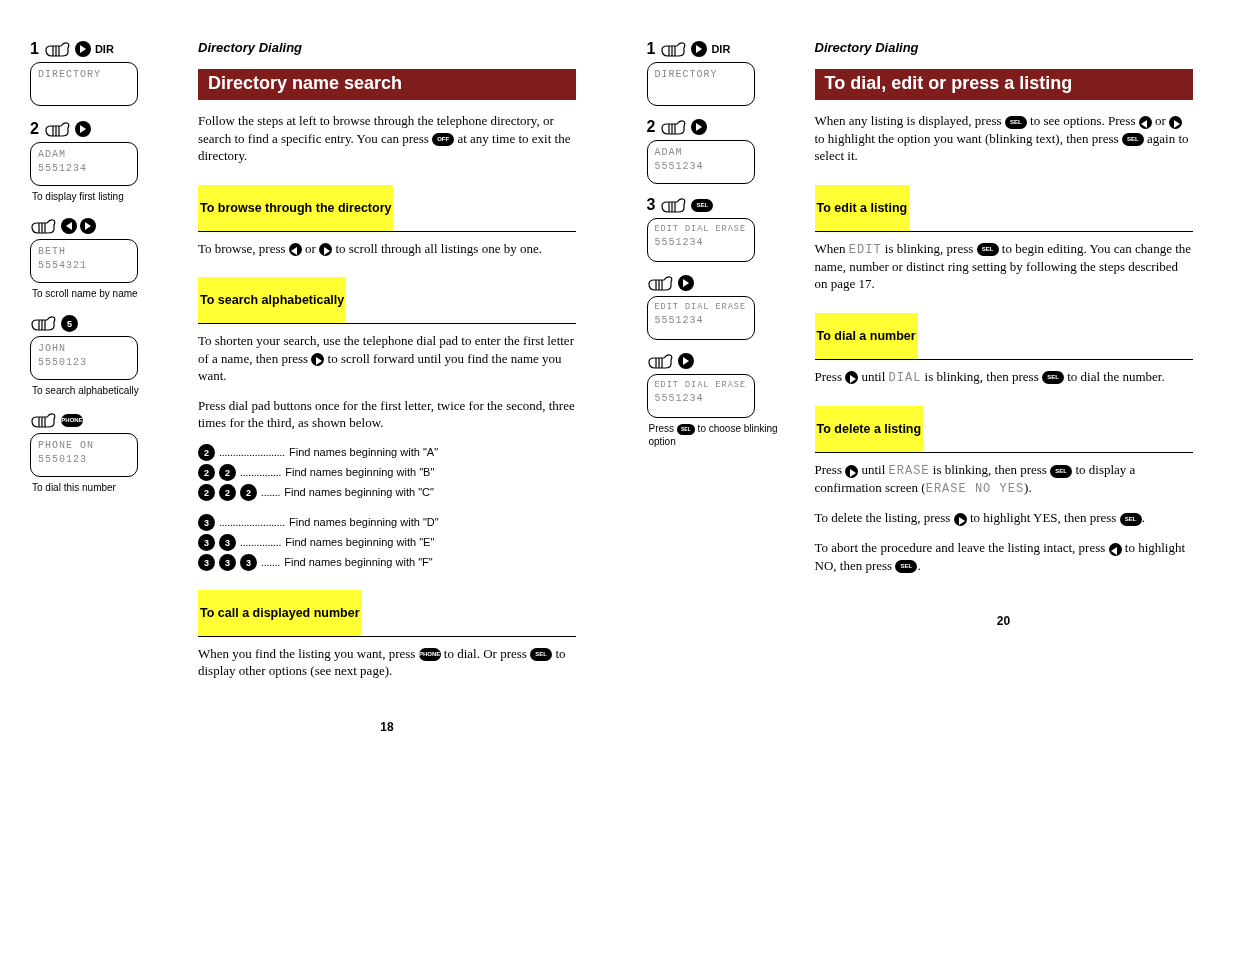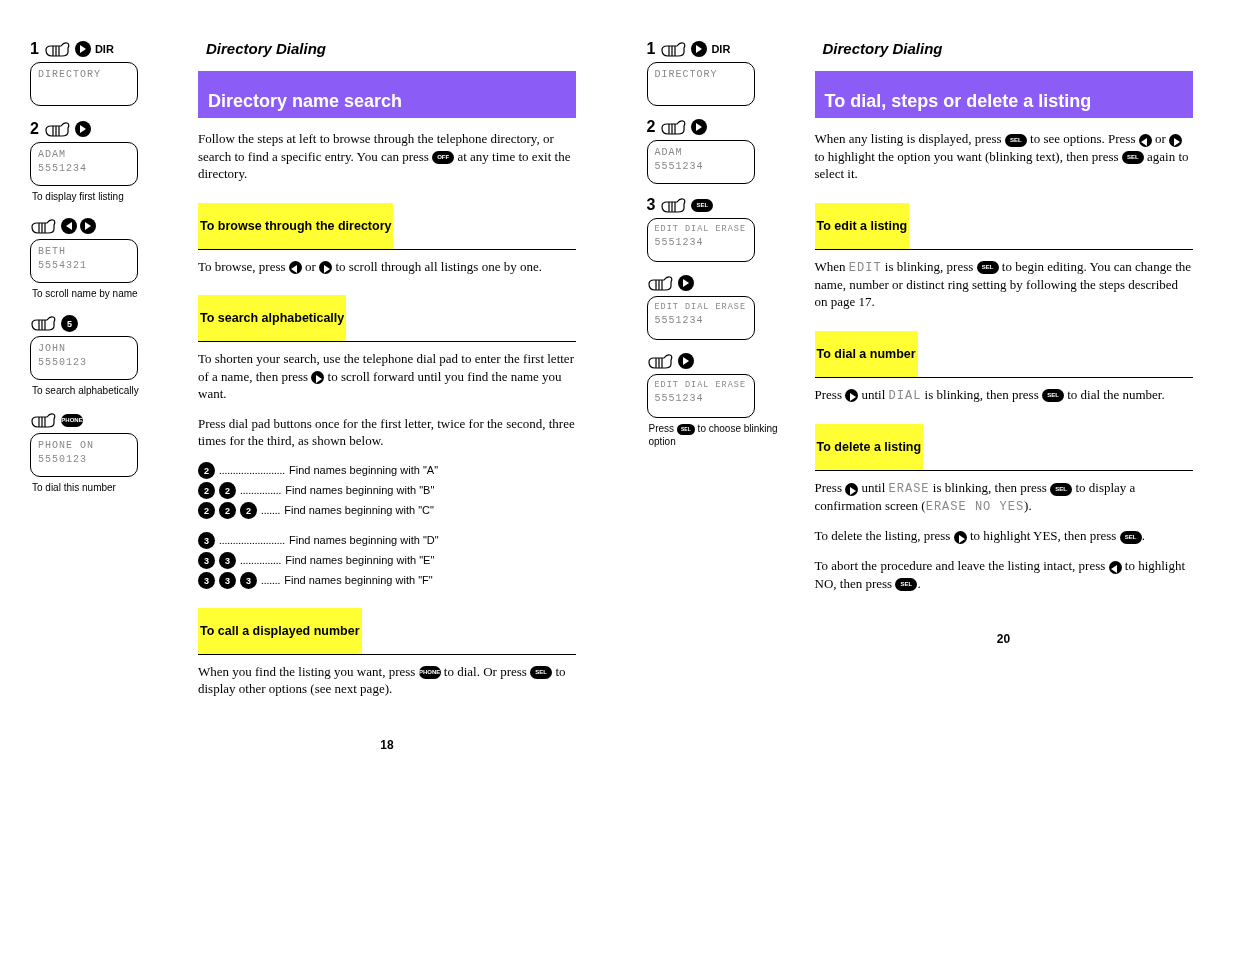--- a/index.html
+++ b/index.html
@@ -10,32 +10,31 @@
     background: #fff;
     width: 1235px;
     padding: 40px 30px 30px 30px;
   }
   .spread { display: flex; gap: 18px; }
   .lcol { width: 150px; flex-shrink: 0; }
   .rcol { width: 378px; flex-shrink: 0; }
   .breadcrumb {
     font-style: italic;
     font-weight: bold;
-    font-size: 15px;
+    font-size: 13px;
     font-family: Arial, sans-serif;
     margin-bottom: 14px;
-    margin-left: 8px;
   }
   h1.bar {
-    background: #8b5cf6;
+    background: #7f1d1d;
     color: #fff;
     font-family: Arial, sans-serif;
     font-weight: bold;
     font-size: 18px;
-    padding: 20px 10px 6px 10px;
+    padding: 4px 10px 6px 10px;
     margin-bottom: 12px;
   }
   .para { margin-bottom: 12px; line-height: 1.35; font-size: 13px; }
   .subhead {
     display: inline-block;
     background: #ffff33;
     font-weight: bold;
     font-family: Arial, sans-serif;
     font-size: 12.5px;
     padding: 16px 2px;
@@ -359,21 +358,21 @@
         <div style="font-size:8.5px">EDIT DIAL ERASE</div>
         <div>5551234</div>
       </div>
       <div class="caption">
         <span>Press </span><span class="oval-btn inline-icon" style="width:18px;height:11px;font-size:5px;line-height:11px">SEL</span><span> to choose blinking option</span>
       </div>
     </div>
 
     <div class="rcol">
       <div class="breadcrumb">Directory Dialing</div>
-      <h1 class="bar">To dial, steps or delete a listing</h1>
+      <h1 class="bar">To dial, edit or press a listing</h1>
 
       <p class="para">
         <span>When any listing is displayed, press </span><span class="oval-btn inline-icon">SEL</span><span> to see options. Press </span><span class="circle-btn sm arrow-l inline-icon"></span><span> or </span><span class="circle-btn sm arrow-r inline-icon"></span><span> to highlight the option you want (blinking text), then press </span><span class="oval-btn inline-icon">SEL</span><span> again to select it.</span>
       </p>
 
       <span class="subhead">To edit a listing</span>
       <hr class="sub">
       <p class="para">
         <span>When </span><span class="lcd">EDIT</span><span> is blinking, press </span><span class="oval-btn inline-icon">SEL</span><span> to begin editing. You can change the name, number or distinct ring setting by following the steps described on page 17.</span>
       </p>

